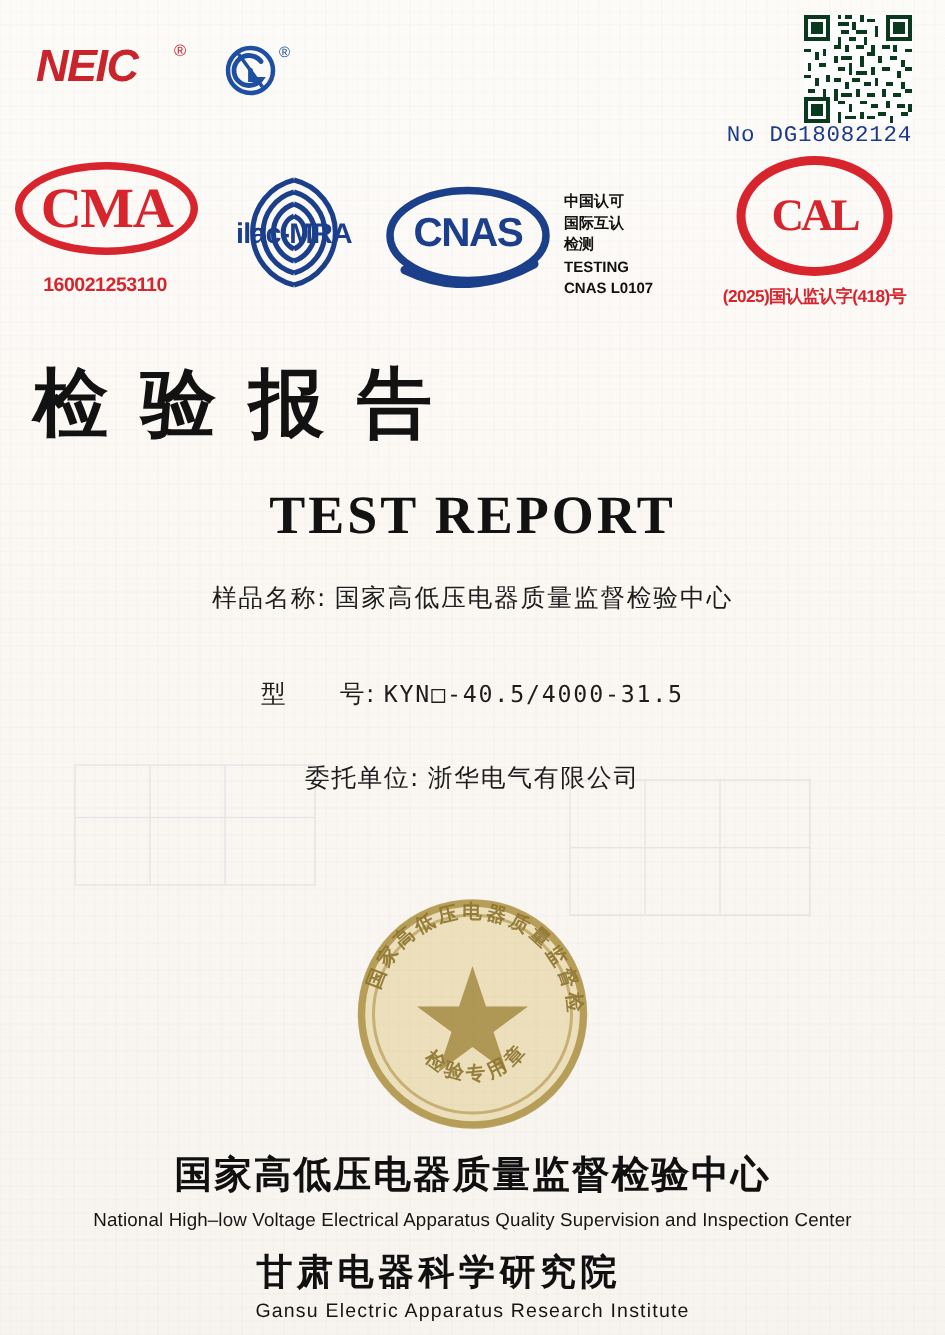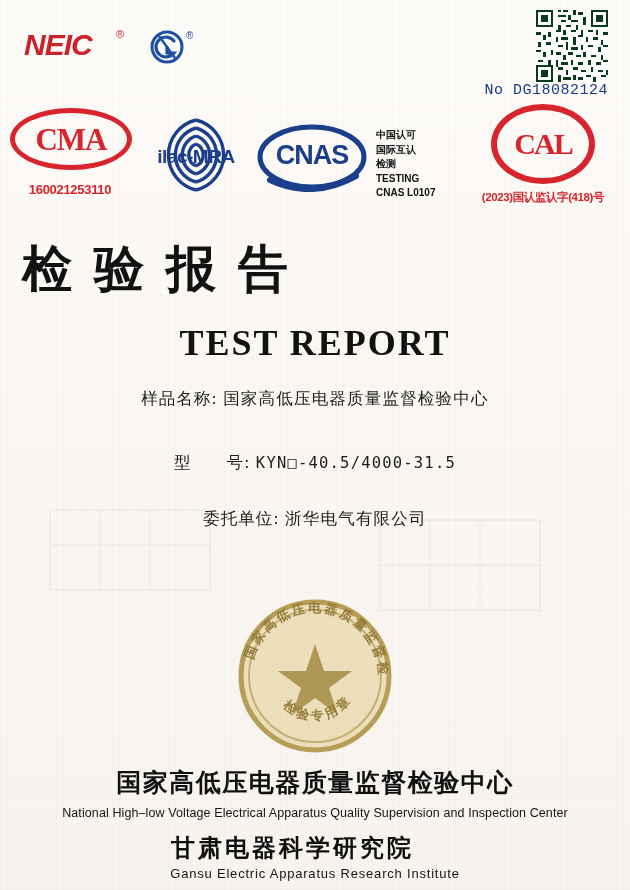--- a/index.html
+++ b/index.html
@@ -114,21 +114,21 @@
     border-radius: 50%;
     margin: 0 auto;
     position: relative;
     display: flex;
     align-items: center;
     justify-content: center;
   }
   .cma-text {
     font-family: "Liberation Serif", serif;
     font-weight: bold;
-    font-size: 31px;
+    font-size: 38px;
     color: #d8242c;
     letter-spacing: -1px;
     line-height: 1;
   }
   .cma-no {
     font-family: "Liberation Sans", sans-serif;
     font-weight: bold;
     font-size: 13px;
     color: #d8242c;
     margin-top: 12px;
@@ -483,21 +483,21 @@
       <div>国际互认</div>
       <div>检测</div>
       <div>TESTING</div>
       <div>CNAS L0107</div>
     </div>
 
     <div class="cqc">
       <div class="cqc-ring">
         <span class="cqc-text">CAL</span>
       </div>
-      <div class="cqc-no">(2023)国认监认字(418)号</div>
+      <div class="cqc-no">(2025)国认监认字(418)号</div>
     </div>
   </div>
 
   <div class="title-cn">检验报告</div>
   <div class="title-en">TEST REPORT</div>
 
   <div class="field f1">
     <span class="lab">样品名称:</span>
     <span class="val">国家高低压电器质量监督检验中心</span>
   </div>

